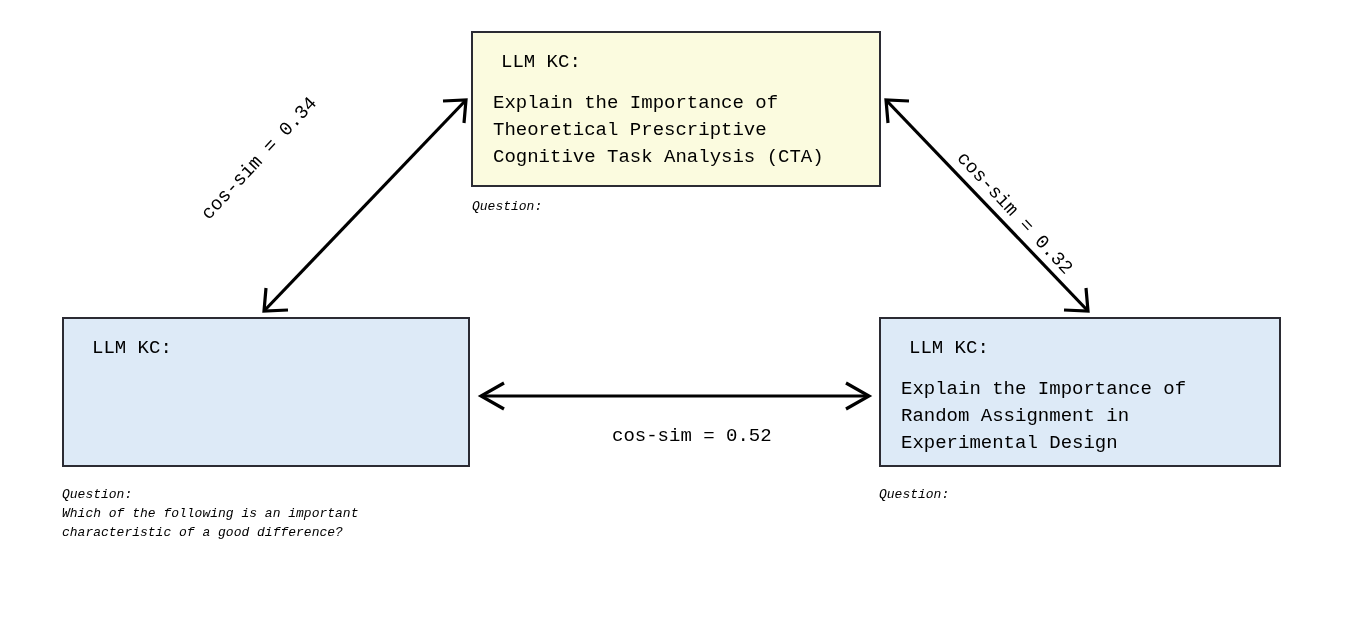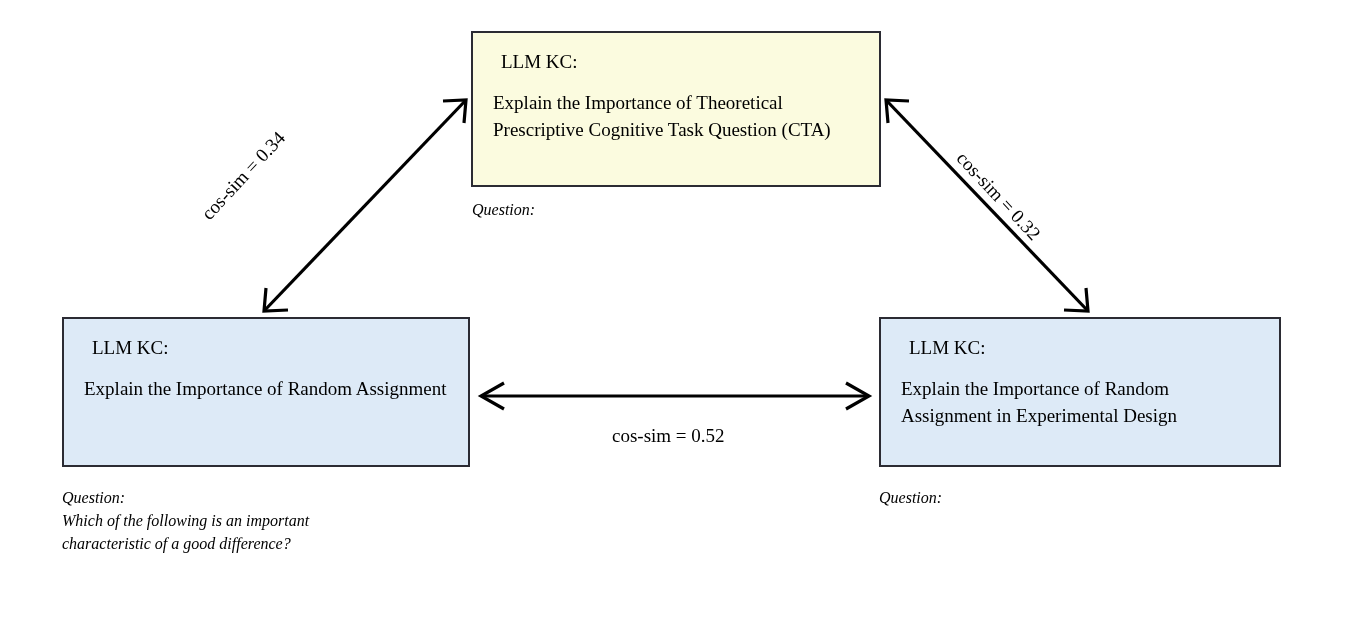--- a/index.html
+++ b/index.html
@@ -6,21 +6,21 @@
     margin: 0;
     padding: 0;
     background: #ffffff;
   }
   #canvas {
     position: relative;
     width: 1362px;
     height: 612px;
     background: #ffffff;
     overflow: hidden;
-    font-family: Liberation Serif, serif;
+    font-family: Liberation Mono, monospace;
     color: #000000;
   }
 
   
   .kc-box {
     position: absolute;
     box-sizing: border-box;
     border: 2px solid #2b2b33;
     padding: 16px 20px 10px 20px;
     font-size: 19px;
@@ -51,21 +51,21 @@
     margin: 0 0 14px 8px;
   }
   .kc-title {
     margin: 0 0 0 0;
   }
 
   
   .question {
     position: absolute;
     font-style: italic;
-    font-size: 16px;
+    font-size: 13px;
     line-height: 1.45;
   }
   .question .q-head { display: block; }
   .question .q-body { display: block; }
   .q-top   { left: 472px; top: 198px; width: 420px; }
   .q-left  { left: 62px;  top: 486px; width: 330px; }
   .q-right { left: 879px; top: 486px; width: 420px; }
 
   
   .edge-svg {
@@ -134,29 +134,28 @@
 
     <g>
       <line class="edge-line" x1="481" y1="396" x2="869" y2="396"></line>
       <polyline class="edge-head" points="504,383 481,396 504,409"></polyline>
       <polyline class="edge-head" points="846,383 869,396 846,409"></polyline>
     </g>
   </svg>
 
   <div class="kc-box top" style="background: rgb(251, 251, 223); border-color: rgb(43, 43, 51);">
     <div class="kc-label">LLM KC:</div>
-    <div class="kc-title">Explain the Importance of Theoretical Prescriptive Cognitive Task Question (CTA)</div>
+    <div class="kc-title">Explain the Importance of Theoretical Prescriptive Cognitive Task Analysis (CTA)</div>
   </div>
   <div class="question q-top">
     <span class="q-head">Question:</span>
   </div>
 
   <div class="kc-box left" style="background: rgb(221, 234, 247); border-color: rgb(43, 43, 51);">
     <div class="kc-label">LLM KC:</div>
-    <div class="kc-title">Explain the Importance of Random Assignment</div>
   </div>
   <div class="question q-left">
     <span class="q-head">Question:</span>
     <span class="q-body">Which of the following is an important characteristic of a good difference?</span>
   </div>
 
   <div class="kc-box right" style="background: rgb(221, 234, 247); border-color: rgb(43, 43, 51);">
     <div class="kc-label">LLM KC:</div>
     <div class="kc-title">Explain the Importance of Random Assignment in Experimental Design</div>
   </div>

